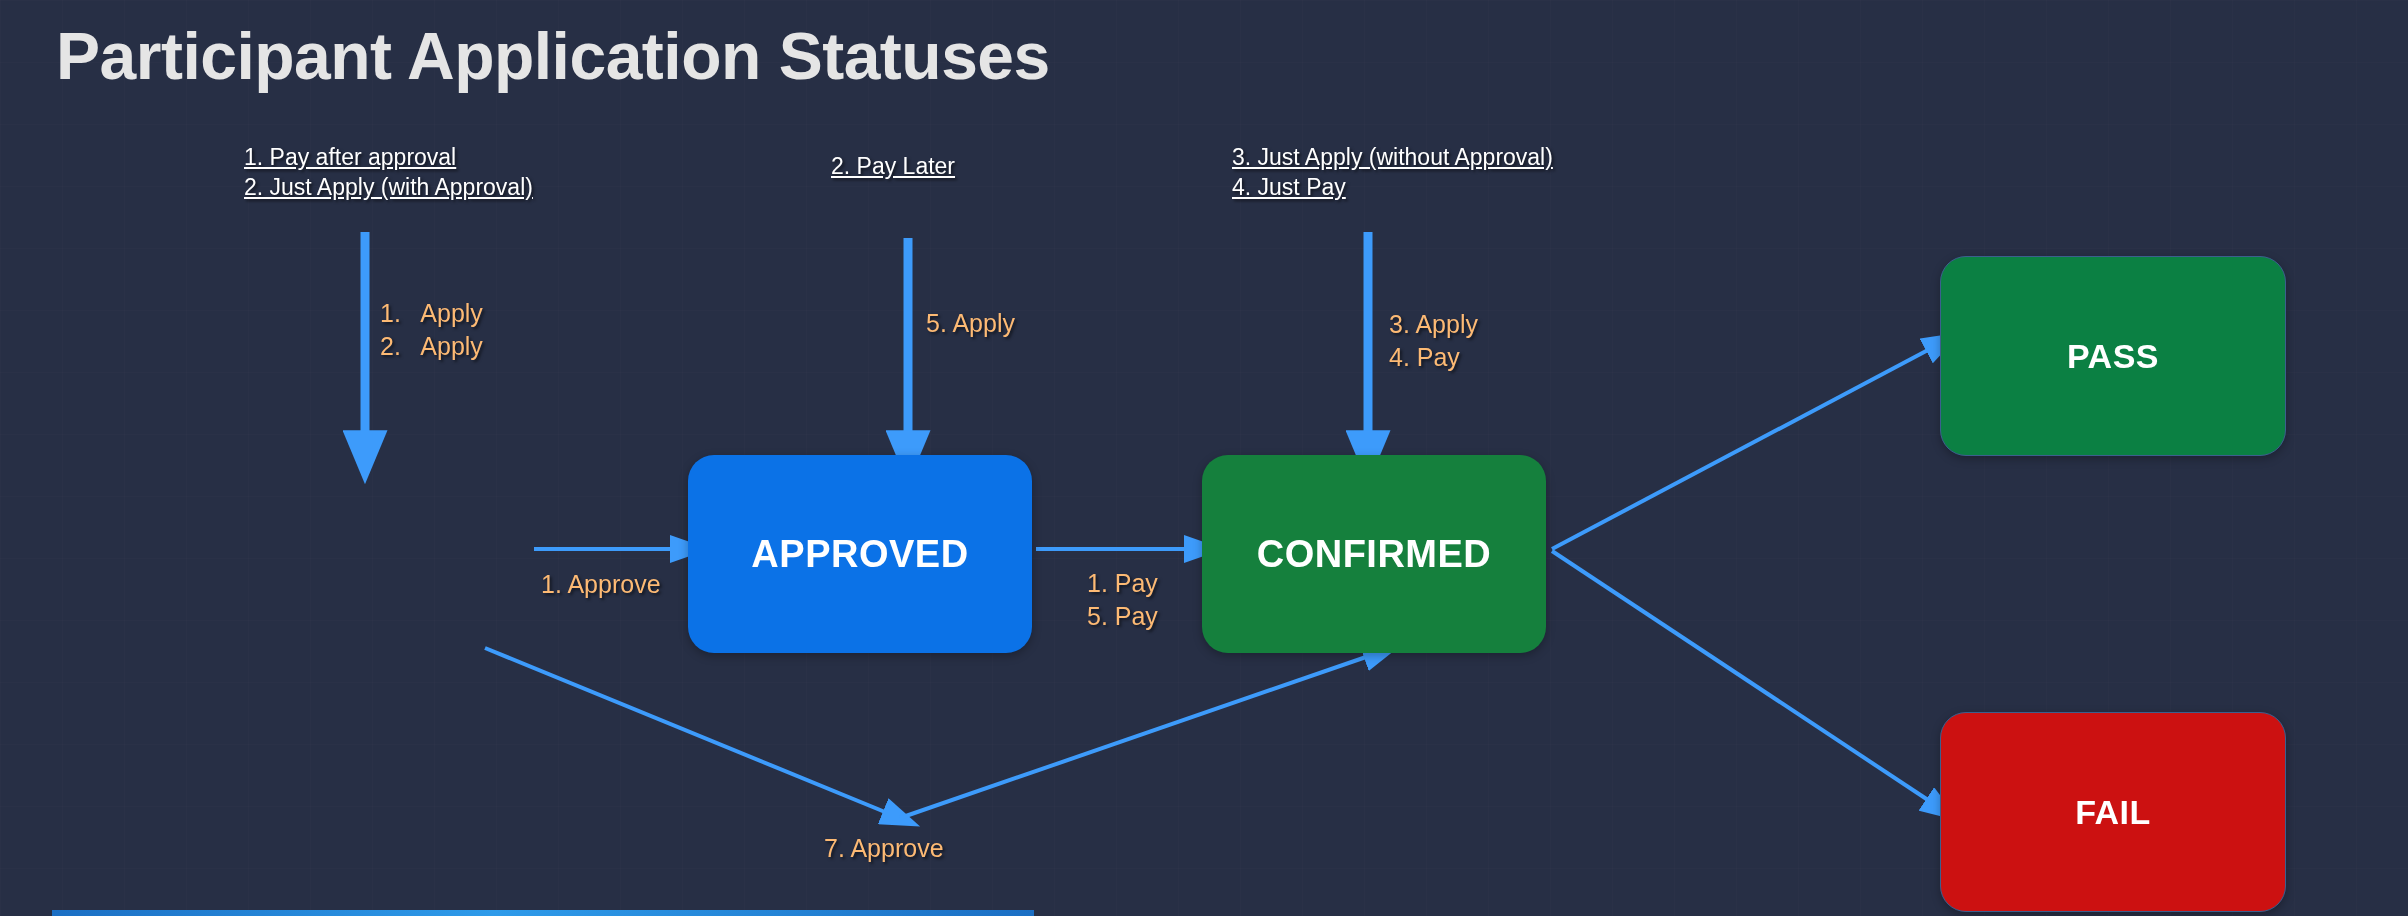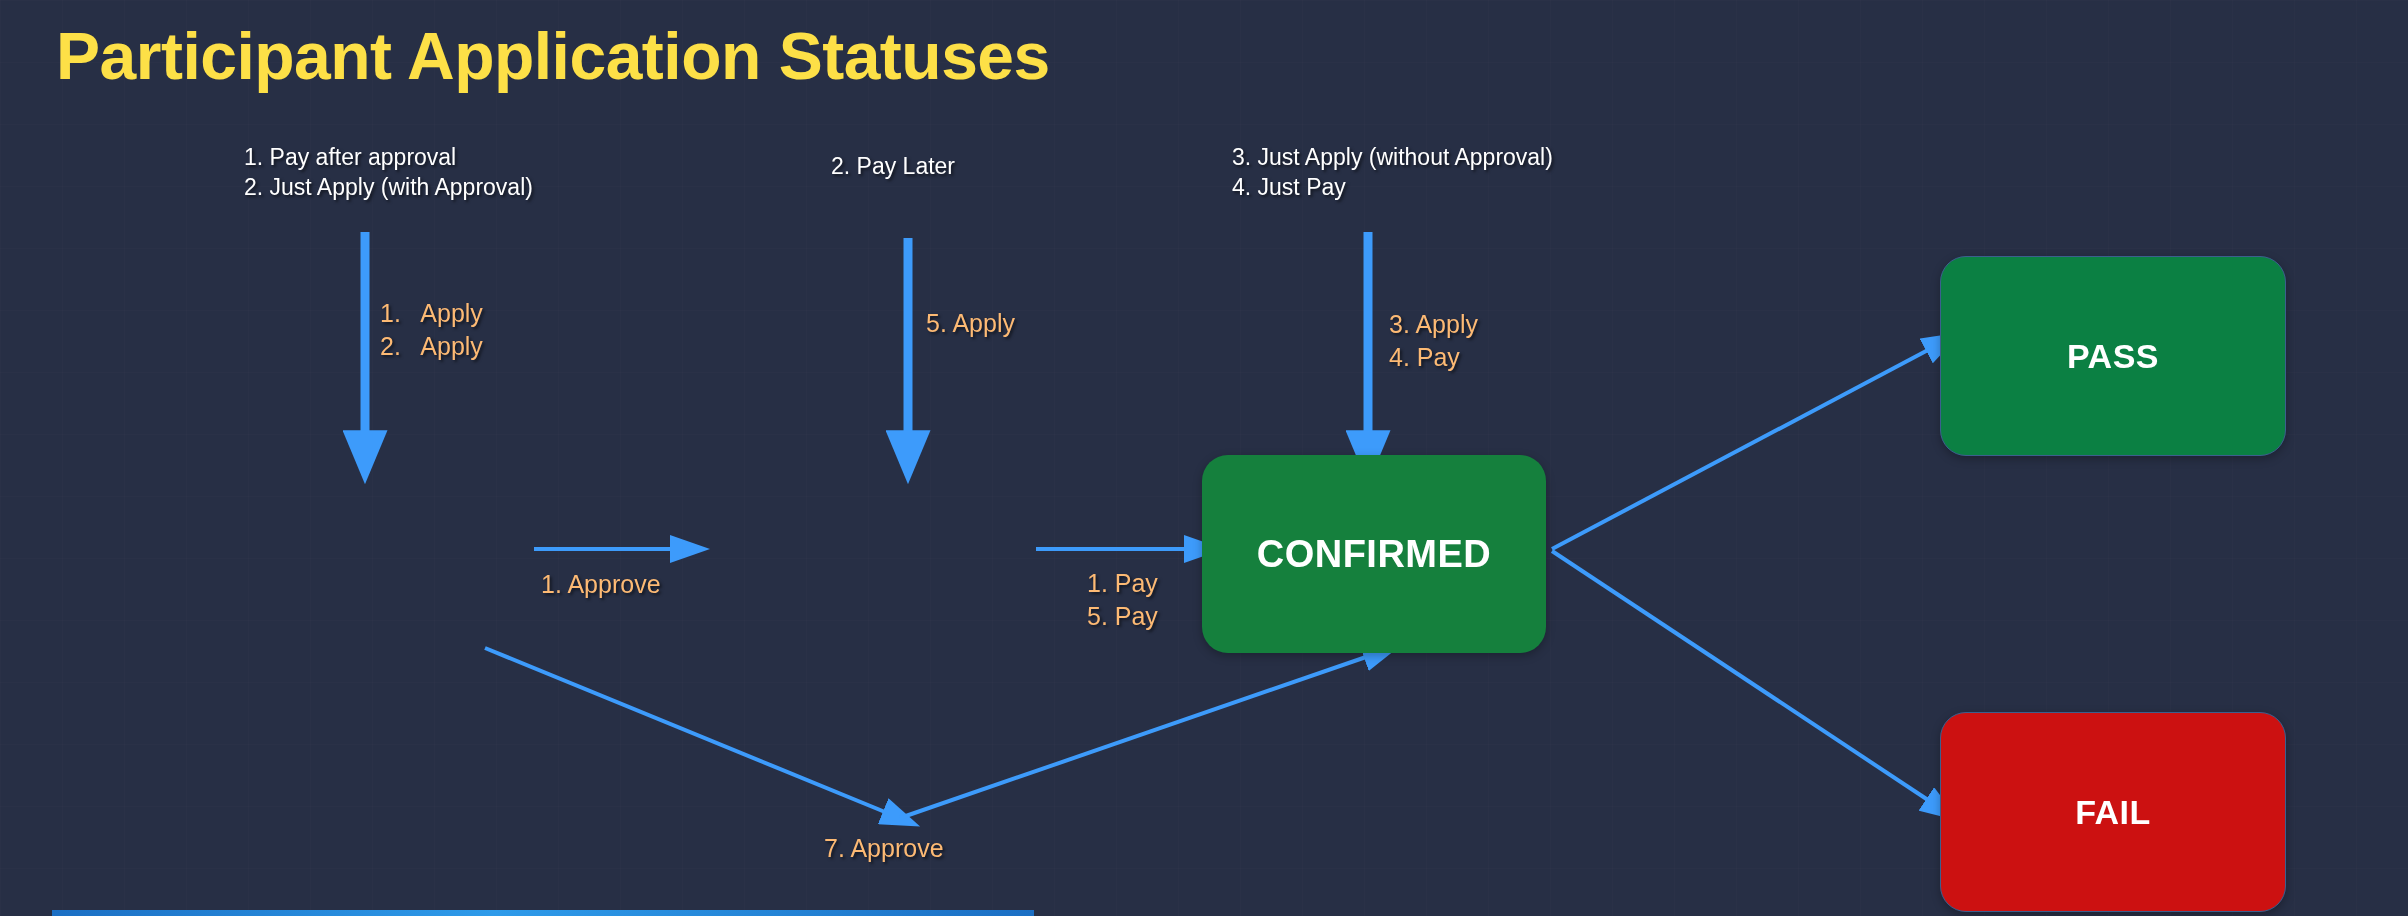--- a/index.html
+++ b/index.html
@@ -25,30 +25,31 @@
     background-size: 62px 62px;
     pointer-events: none;
   }
   #title {
     position: absolute;
     left: 56px;
     top: 18px;
     font-size: 66px;
     font-weight: bold;
     letter-spacing: -0.5px;
-    color: #fde047;
+    color: #e5e5e5;
     white-space: nowrap;
   }
   .note {
     position: absolute;
     color: #ffffff;
     font-size: 23px;
     line-height: 1.30;
     white-space: pre;
     text-shadow: 2px 2px 3px rgba(0,0,0,0.55);
+    text-decoration: underline;
   }
   .edge-label {
     position: absolute;
     color: #fdba74;
     font-size: 25px;
     line-height: 1.32;
     white-space: pre;
     text-shadow: 2px 2px 3px rgba(0,0,0,0.55);
   }
   .node {
@@ -135,20 +136,23 @@
     <line x1="1036" y1="549" x2="1186" y2="549" stroke="#3d9bfb" stroke-width="4" marker-end="url(#thinHead)"></line>
 
     <line x1="485" y1="648" x2="885" y2="812" stroke="#3d9bfb" stroke-width="4" marker-end="url(#thinHead)"></line>
     <line x1="900" y1="818" x2="1366" y2="657" stroke="#3d9bfb" stroke-width="4" marker-end="url(#thinHead)"></line>
 
     <line x1="1552" y1="549" x2="1928" y2="350" stroke="#3d9bfb" stroke-width="4" marker-end="url(#thinHead)"></line>
 
     <line x1="1552" y1="551" x2="1928" y2="800" stroke="#3d9bfb" stroke-width="4" marker-end="url(#thinHead)"></line>
   </svg>
 
+  <div class="node" id="node-approved">
+    <span class="node-label">APPROVED</span>
+  </div>
   <div class="node" id="node-confirmed">
     <span class="node-label">CONFIRMED</span>
   </div>
   <div class="node" id="node-pass">
     <span class="node-label">PASS</span>
   </div>
   <div class="node" id="node-fail">
     <span class="node-label">FAIL</span>
   </div>
 

